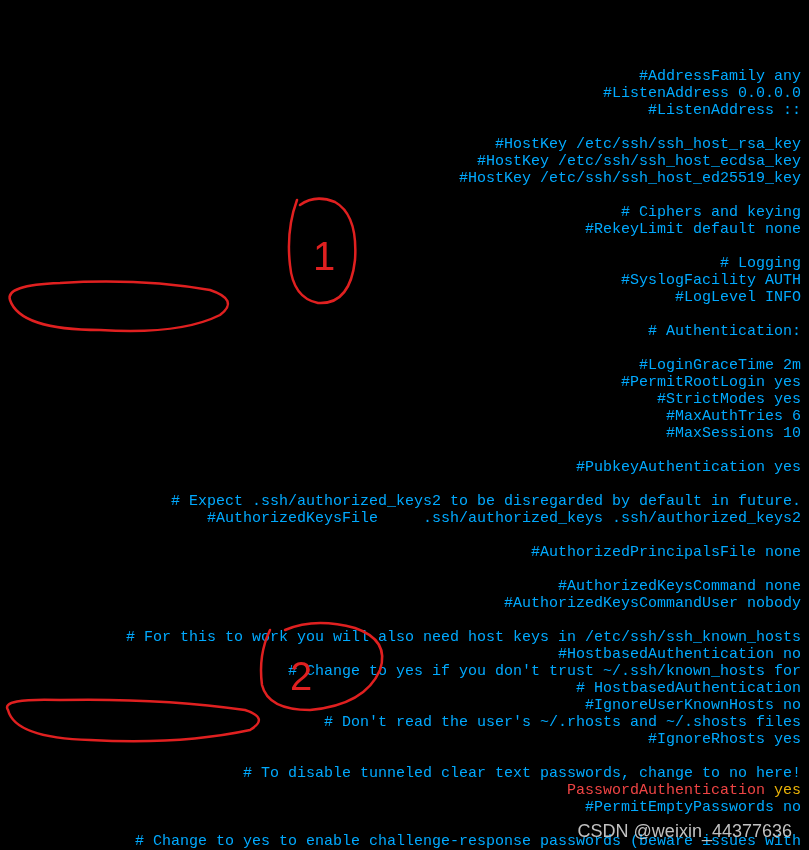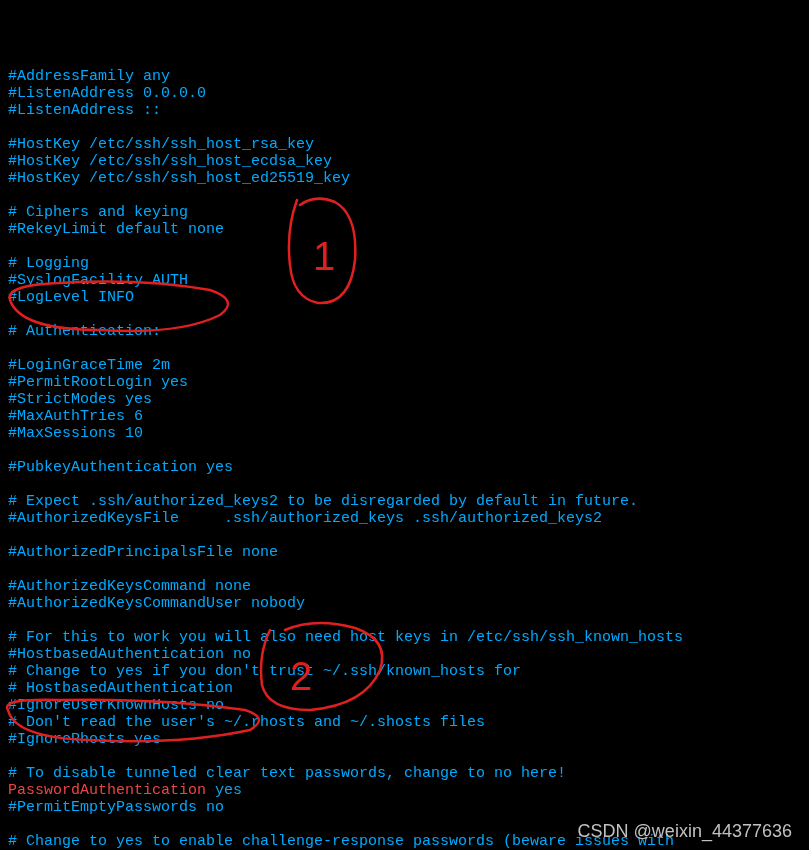--- a/index.html
+++ b/index.html
@@ -11,24 +11,25 @@
       white-space: pre;
       padding: 0;
       width: 809px;
       height: 850px;
       overflow: hidden;
       position: relative;
     }
     .editor {
       padding: 0 8px;
       position: relative;
+      text-align: right;
     }
     .comment { color: #00aaff; }
     .key-pwd { color: #ef4444; }
-    .val-yes { color: #0ea5e9; }
+    .val-yes { color: #eab308; }
     .blank { height: 17px; }
     .watermark {
       position: absolute;
       bottom: 10px;
       right: 17px;
       color: #ccc;
       font-family: Arial, sans-serif;
       font-size: 18px;
       opacity: 0.95;
     }

